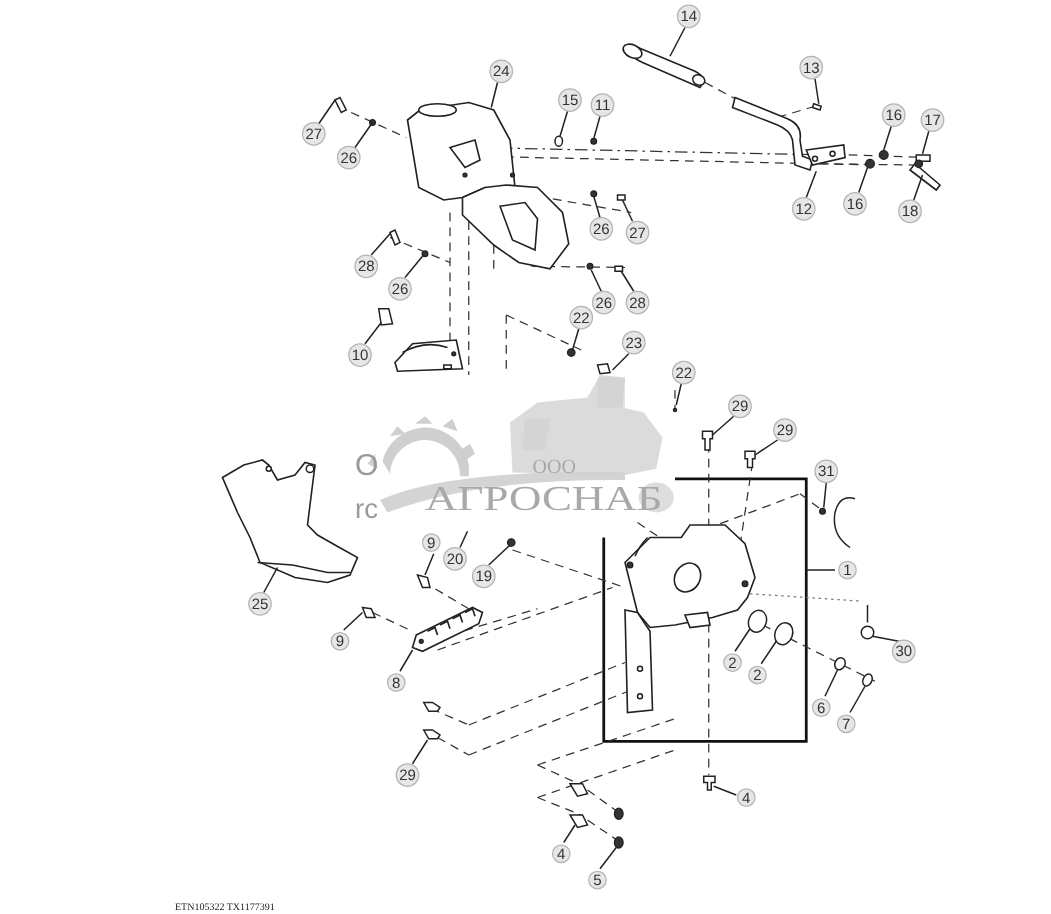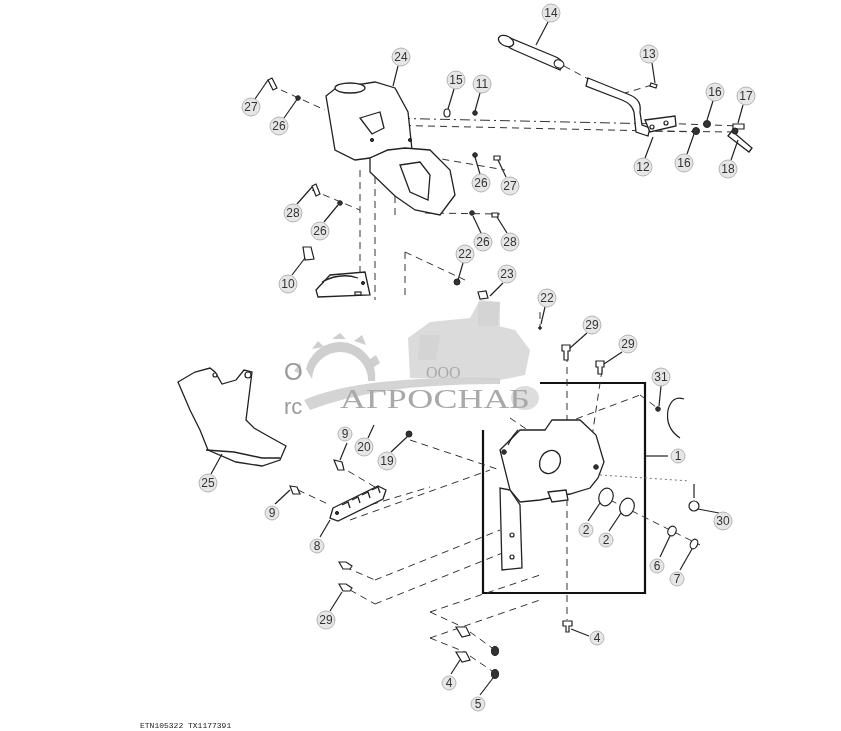--- a/index.html
+++ b/index.html
@@ -11,21 +11,21 @@
   .dash { stroke: #333; stroke-width: 1; fill: none; stroke-dasharray: 7 5; }
   .dashdot { stroke: #333; stroke-width: 1; fill: none; stroke-dasharray: 10 4 2 4; }
   .dotted { stroke: #777; stroke-width: 1; fill: none; stroke-dasharray: 2 3; }
   .part { stroke: #222; stroke-width: 1.3; fill: #fff; }
   .hw { stroke: #222; stroke-width: 1.2; fill: #fff; }
   .hw-dark { fill: #333; stroke: #222; stroke-width: 1; }
   .frame { stroke: #111; stroke-width: 2.2; fill: none; }
   .wm { fill: #cfcfcf; stroke: none; }
   .wm-text { font-family: "Liberation Serif", serif; fill: #a9a9a9; }
   .wm-side { font-family: "Liberation Sans", sans-serif; fill: #9a9a9a; }
-  .caption { position: absolute; left: 140px; top: 721px; font-family: Liberation Mono, monospace; font-size: 8px; color: #222; white-space: nowrap; text-align: right; }
+  .caption { position: absolute; left: 140px; top: 721px; font-family: Liberation Serif, serif; font-size: 8px; color: #222; white-space: nowrap; text-align: right; }
 </style>
 </head>
 <body>
 
 <svg id="canvas" viewBox="0 0 841 731" xmlns="http://www.w3.org/2000/svg">
 
   <g>
 
     <g transform="translate(340,377)">
       <path class="wm" d="M-34,-8 A35,35 0 0 1 30,-18 L36,-22 L40,-14 L34,-10 A35,35 0 0 1 35,4 L28,4 A28,28 0 0 0 -28,2 Z"></path>

